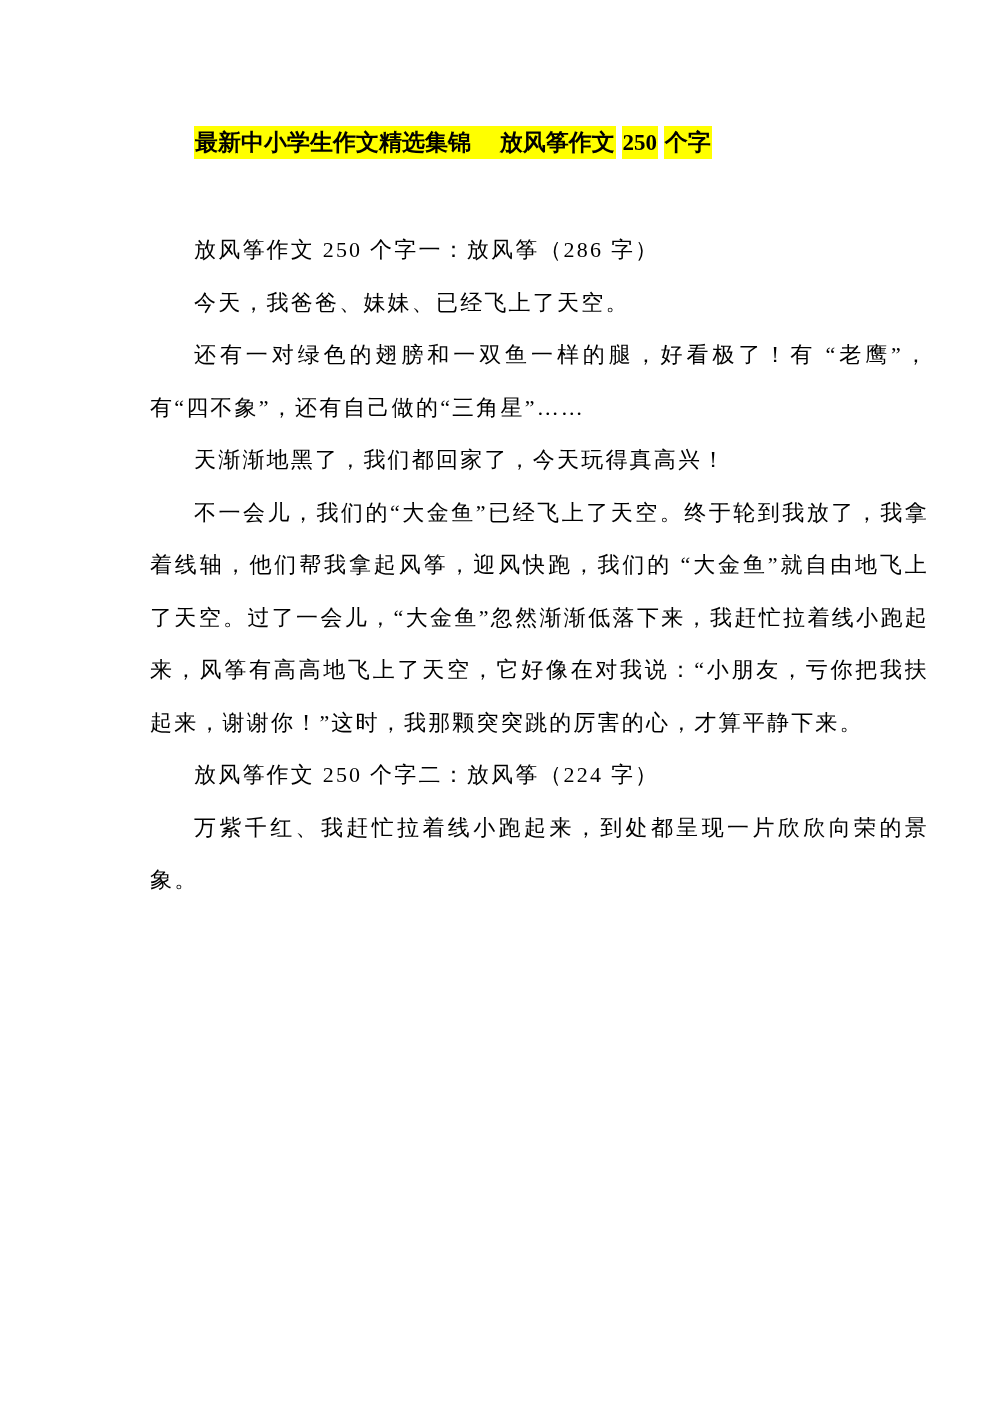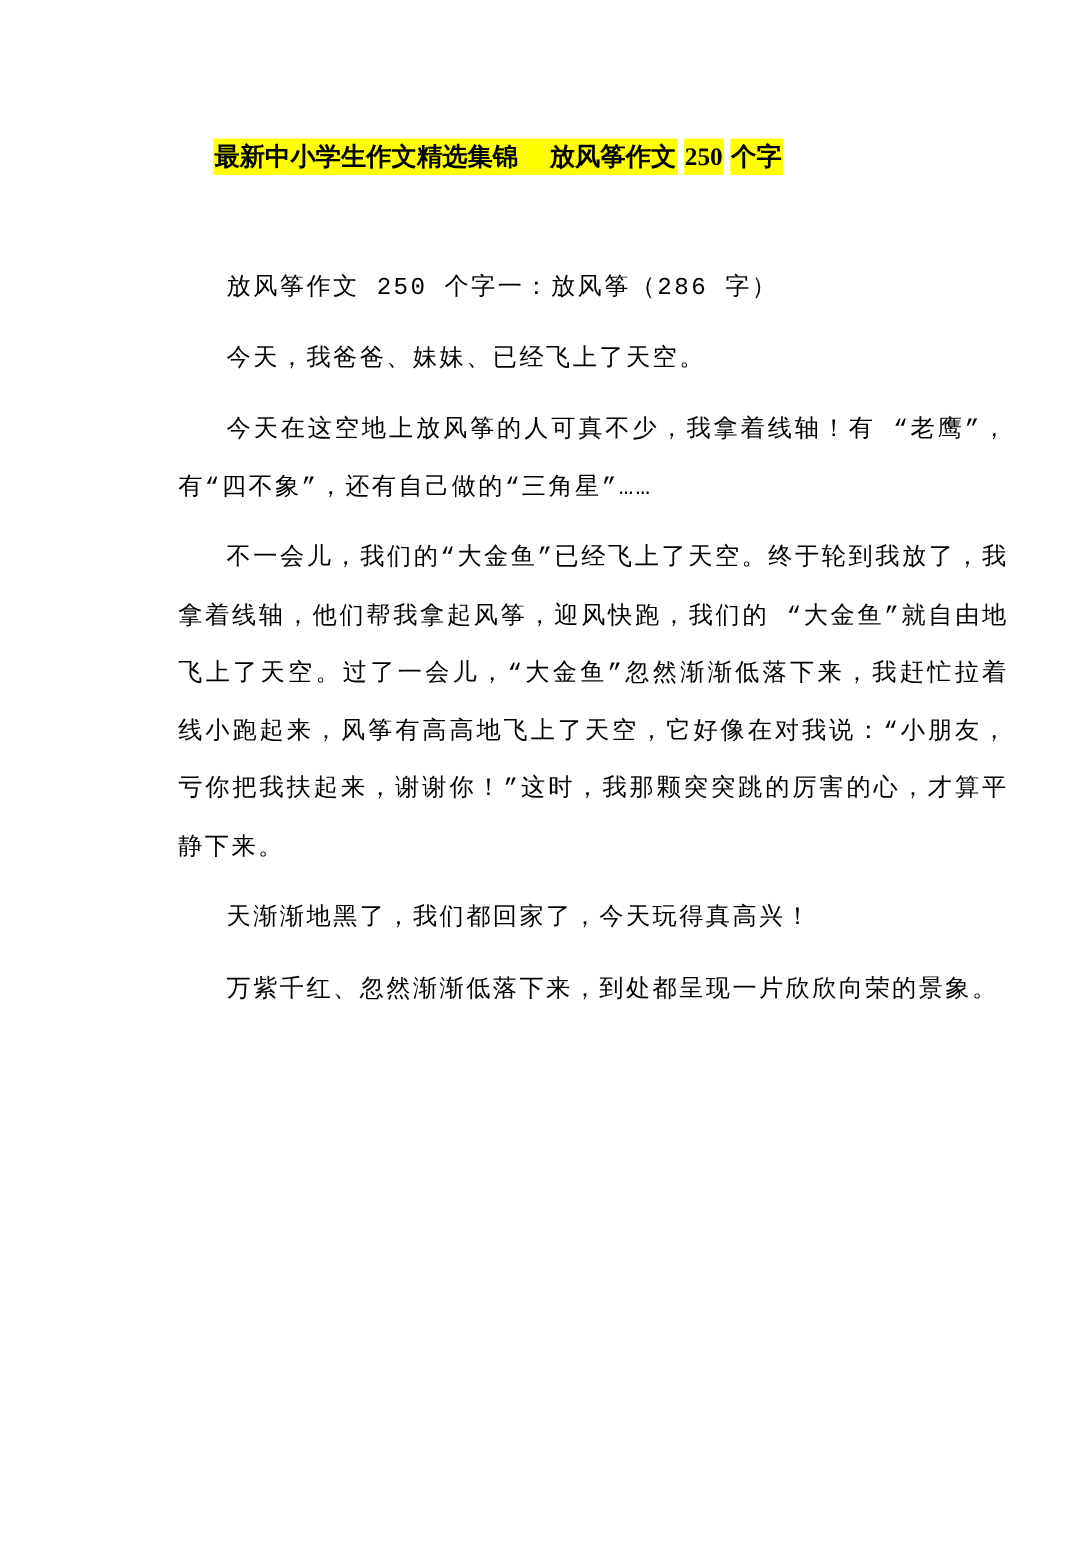--- a/index.html
+++ b/index.html
@@ -31,37 +31,37 @@
     white-space: pre-wrap;
   }
   .hl {
     background: #ffff00;
     padding: 4px 1px;
   }
   .blank-line {
     height: 55px;
   }
   .para {
-    margin: 12px;
+    margin: 0;
     font-size: 22px;
     line-height: 52.5px;
     text-align: justify;
     text-indent: 44px;
     letter-spacing: 2.2px;
     white-space: pre-wrap;
-    font-family: Liberation Mono, monospace;
   }
 </style>
 </head>
 <body>
 
 <div class="page">
   <p class="title"><span class="hl">最新中小学生作文精选集锦　 放风筝作文</span><span> </span><span class="hl">250</span><span> </span><span class="hl">个字</span></p>
   <div class="blank-line"></div>
   <div>
       <p class="para">放风筝作文 250 个字一：放风筝（286 字）</p>
       <p class="para">今天，我爸爸、妹妹、已经飞上了天空。</p>
-      <p class="para">今天在这空地上放风筝的人可真不少，我拿着线轴！有 “老鹰”，有“四不象”，还有自己做的“三角星”……</p>
+      <p class="para">还有一对绿色的翅膀和一双鱼一样的腿，好看极了！有 “老鹰”，有“四不象”，还有自己做的“三角星”……</p>
+      <p class="para">天渐渐地黑了，我们都回家了，今天玩得真高兴！</p>
       <p class="para">不一会儿，我们的“大金鱼”已经飞上了天空。终于轮到我放了，我拿着线轴，他们帮我拿起风筝，迎风快跑，我们的 “大金鱼”就自由地飞上了天空。过了一会儿，“大金鱼”忽然渐渐低落下来，我赶忙拉着线小跑起来，风筝有高高地飞上了天空，它好像在对我说：“小朋友，亏你把我扶起来，谢谢你！”这时，我那颗突突跳的厉害的心，才算平静下来。</p>
-      <p class="para">天渐渐地黑了，我们都回家了，今天玩得真高兴！</p>
-      <p class="para">万紫千红、忽然渐渐低落下来，到处都呈现一片欣欣向荣的景象。</p>
+      <p class="para">放风筝作文 250 个字二：放风筝（224 字）</p>
+      <p class="para">万紫千红、我赶忙拉着线小跑起来，到处都呈现一片欣欣向荣的景象。</p>
     </div>
 </div>
 
 </body></html>

